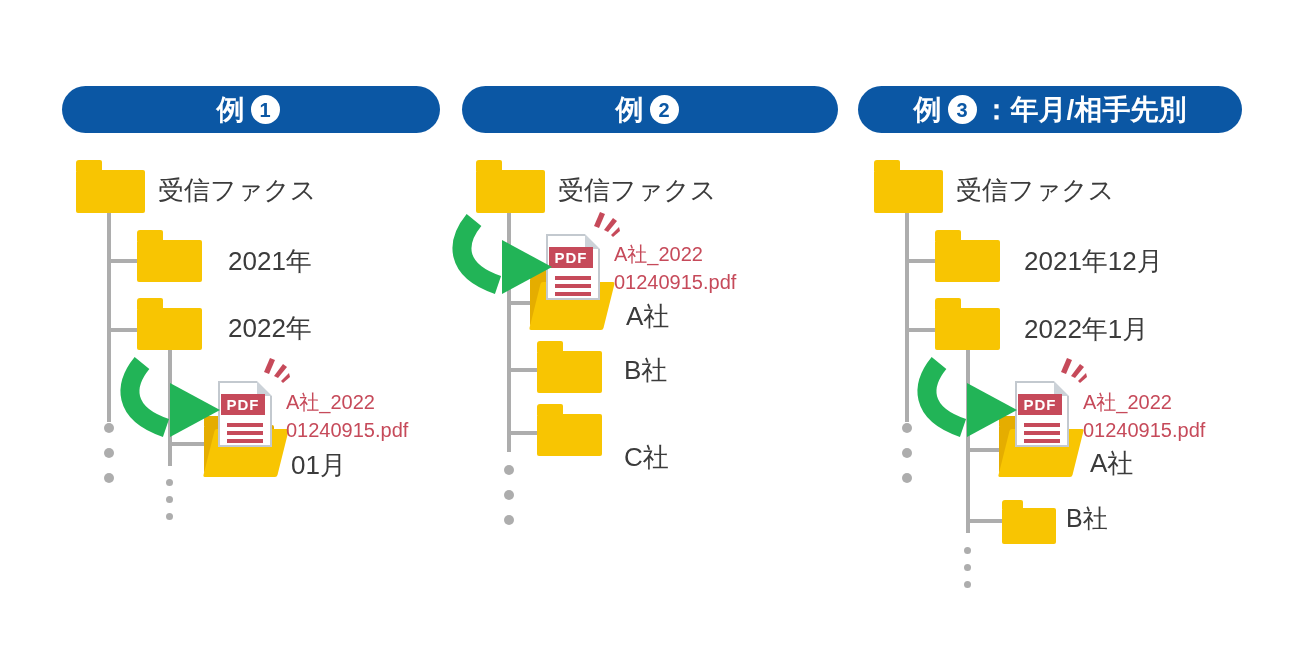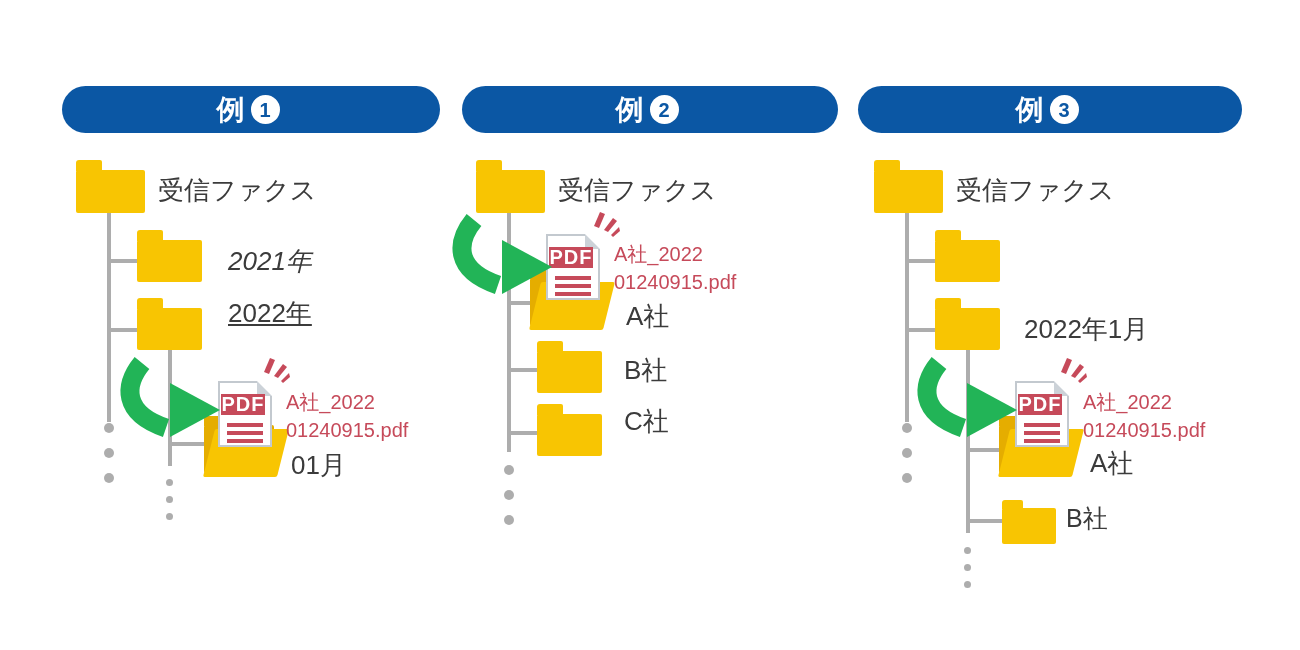--- a/index.html
+++ b/index.html
@@ -32,21 +32,21 @@
   .ofolder .front{position:absolute;left:-1px;top:4px;width:74px;height:48px;
         background:var(--folder-yellow,#f8c502);border-radius:2px;
         transform:skewX(-14deg);transform-origin:0 100%;}
 
   
   .pdf{position:absolute;width:54px;height:66px;background:#fff;border:2px solid #c3c9cf;
        box-sizing:border-box;z-index:2;}
   .pdf .fold{position:absolute;top:-2px;right:-2px;width:15px;height:15px;
        background:linear-gradient(225deg,#ffffff 0 49%,#ccd2d8 51% 100%);}
   .pdf .band{position:absolute;top:11px;left:1px;width:44px;height:21px;
-       background:var(--pdf-red,#c64a5a);color:#fff;font-size:20px;font-weight:bold;
+       background:var(--pdf-red,#c64a5a);color:#fff;font-size:15px;font-weight:bold;
        display:flex;align-items:center;justify-content:center;letter-spacing:1px;}
   .pdf .pline{position:absolute;left:7px;width:36px;height:4px;background:var(--pdf-red,#c64a5a);}
   .pdf .p1{top:40px;} .pdf .p2{top:48px;} .pdf .p3{top:56px;}
 
   
   .vline{position:absolute;width:4px;background:var(--line-gray,#adadad);}
   .hline{position:absolute;height:4px;background:var(--line-gray,#adadad);}
   .dots{position:absolute;display:flex;flex-direction:column;align-items:center;}
   .dots .dot{border-radius:50%;background:var(--line-gray,#adadad);}
   .dots.big{gap:15px;} .dots.big .dot{width:10px;height:10px;}
@@ -86,24 +86,24 @@
     <div class="dots small" style="left:166px;top:479px;">
       <div class="dot"></div>
         <div class="dot"></div>
         <div class="dot"></div>
       </div>
 
     <div class="folder root" style="left:76px;top:170px;"></div>
     <div class="flabel" style="left:158px;top:177px;">受信ファクス</div>
 
     <div class="folder" style="left:137px;top:240px;"></div>
-    <div class="flabel" style="left:228px;top:248px;font-style:italic;">2021年</div>
+    <div class="flabel" style="left:228px;top:248px;">2021年</div>
 
     <div class="folder" style="left:137px;top:308px;"></div>
-    <div class="flabel" style="left:228px;top:300px;text-decoration:underline;">2022年</div>
+    <div class="flabel" style="left:228px;top:315px;">2022年</div>
 
     <div class="ofolder" style="left:204px;top:425px;">
       <div class="back"></div>
         <div class="front"></div>
       </div>
     <div class="flabel" style="left:291px;top:452px;">01月</div>
 
     <div class="pdf" style="left:218px;top:381px;">
       <div class="fold"></div>
       <div class="band">PDF</div>
@@ -152,21 +152,21 @@
     <div class="ofolder" style="left:530px;top:278px;">
       <div class="back"></div>
         <div class="front"></div>
       </div>
     <div class="flabel" style="left:626px;top:303px;">A社</div>
 
     <div class="folder" style="left:537px;top:351px;"></div>
     <div class="flabel" style="left:624px;top:357px;">B社</div>
 
     <div class="folder" style="left:537px;top:414px;"></div>
-    <div class="flabel" style="left:624px;top:408px;text-align:right;">C社</div>
+    <div class="flabel" style="left:624px;top:444px;text-align:right;">C社</div>
 
     <div class="pdf" style="left:546px;top:234px;">
       <div class="fold"></div>
       <div class="band">PDF</div>
       <div class="pline p1"></div>
         <div class="pline p2"></div>
         <div class="pline p3"></div>
     </div>
 
     <svg class="arrow" style="left:452px;top:214px;" width="102" height="85" viewBox="0 0 102 85">
@@ -183,20 +183,21 @@
     <div class="fname" style="left:614px;top:240px;">
       <div>A社_2022</div>
       <div>01240915.pdf</div>
     </div>
   </div>
 
   <div class="tree">
     <div class="pill" style="left:858px;top:86px;width:384px;">
       <span>例</span>
       <span class="num">3</span>
+      <span>：年月/相手先別</span>
     </div>
 
     <div class="vline" style="left:905px;top:212px;height:210px;"></div>
     <div class="hline" style="left:905px;top:259px;width:32px;"></div>
     <div class="hline" style="left:905px;top:328px;width:32px;"></div>
     <div class="vline" style="left:966px;top:350px;height:183px;"></div>
     <div class="hline" style="left:966px;top:448px;width:35px;"></div>
     <div class="hline" style="left:966px;top:519px;width:36px;"></div>
 
     <div class="dots big" style="left:902px;top:423px;">
@@ -207,20 +208,21 @@
     <div class="dots small" style="left:964px;top:547px;">
       <div class="dot"></div>
         <div class="dot"></div>
         <div class="dot"></div>
       </div>
 
     <div class="folder root" style="left:874px;top:170px;"></div>
     <div class="flabel" style="left:956px;top:177px;">受信ファクス</div>
 
     <div class="folder" style="left:935px;top:240px;"></div>
+    <div class="flabel" style="left:1024px;top:248px;">2021年12月</div>
 
     <div class="folder" style="left:935px;top:308px;"></div>
     <div class="flabel" style="left:1024px;top:316px;">2022年1月</div>
 
     <div class="ofolder" style="left:999px;top:425px;">
       <div class="back"></div>
         <div class="front"></div>
       </div>
     <div class="flabel" style="left:1090px;top:450px;">A社</div>
 

